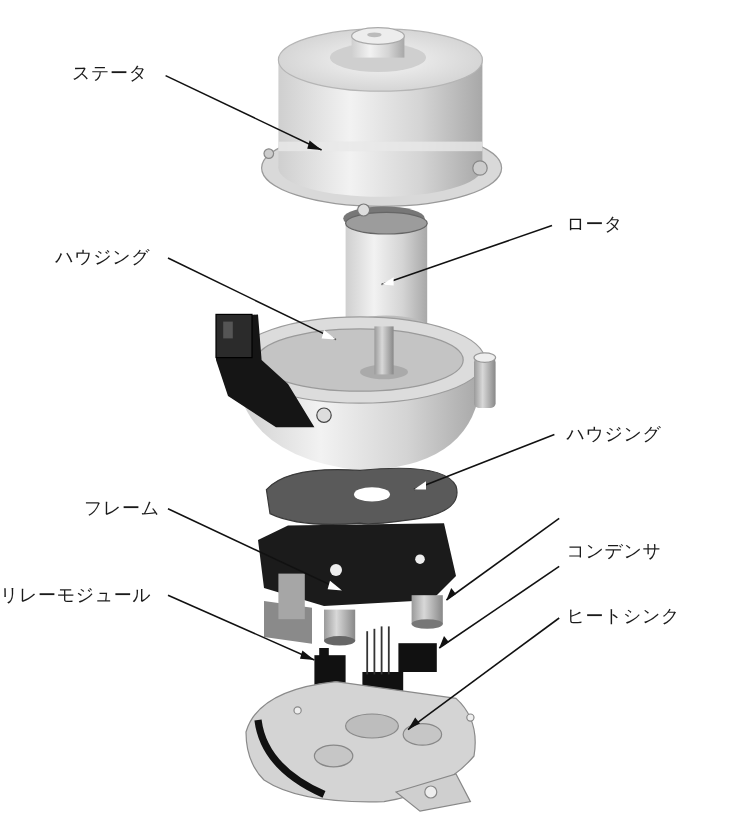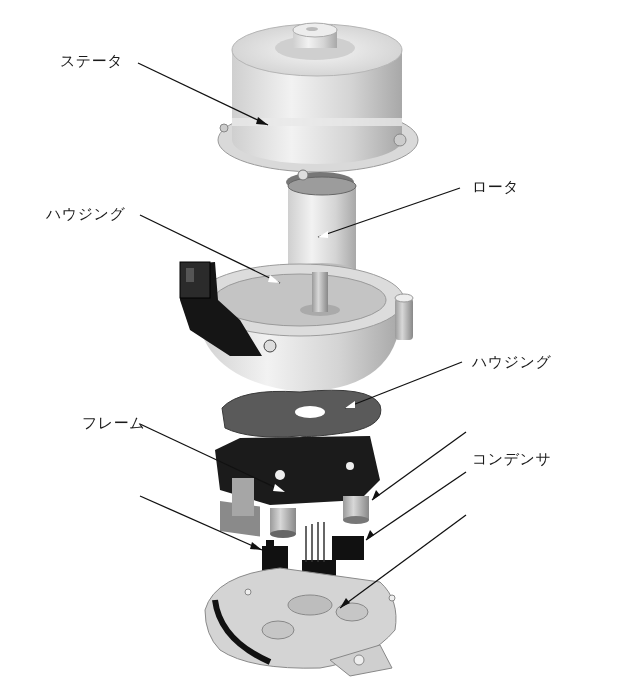--- a/index.html
+++ b/index.html
@@ -142,16 +142,18 @@
       <polygon points="366,540 370,530 374,535"></polygon>
       <polygon points="262,550 252,542 250,549"></polygon>
       <polygon points="340,608 346,598 350,603"></polygon>
     </g>
   </svg>
 
   <div class="label" style="left:60px;top:52px;">ステータ</div>
   <div class="label" style="left:472px;top:178px;">ロータ</div>
   <div class="label" style="left:46px;top:205px;">ハウジング</div>
   <div class="label" style="left:472px;top:353px;">ハウジング</div>
-  <div class="label" style="left:70px;top:414px;margin-left:12px;">フレーム</div>
+  <div class="label" style="left:70px;top:414px;">フレーム</div>
   <div class="label" style="left:472px;top:422px;margin-top:28px;">コンデンサ</div>
+  <div class="label" style="left:0px;top:487px;">リレーモジュール</div>
+  <div class="label" style="left:472px;top:504px;">ヒートシンク</div>
 
 </div>
 
 </body></html>

